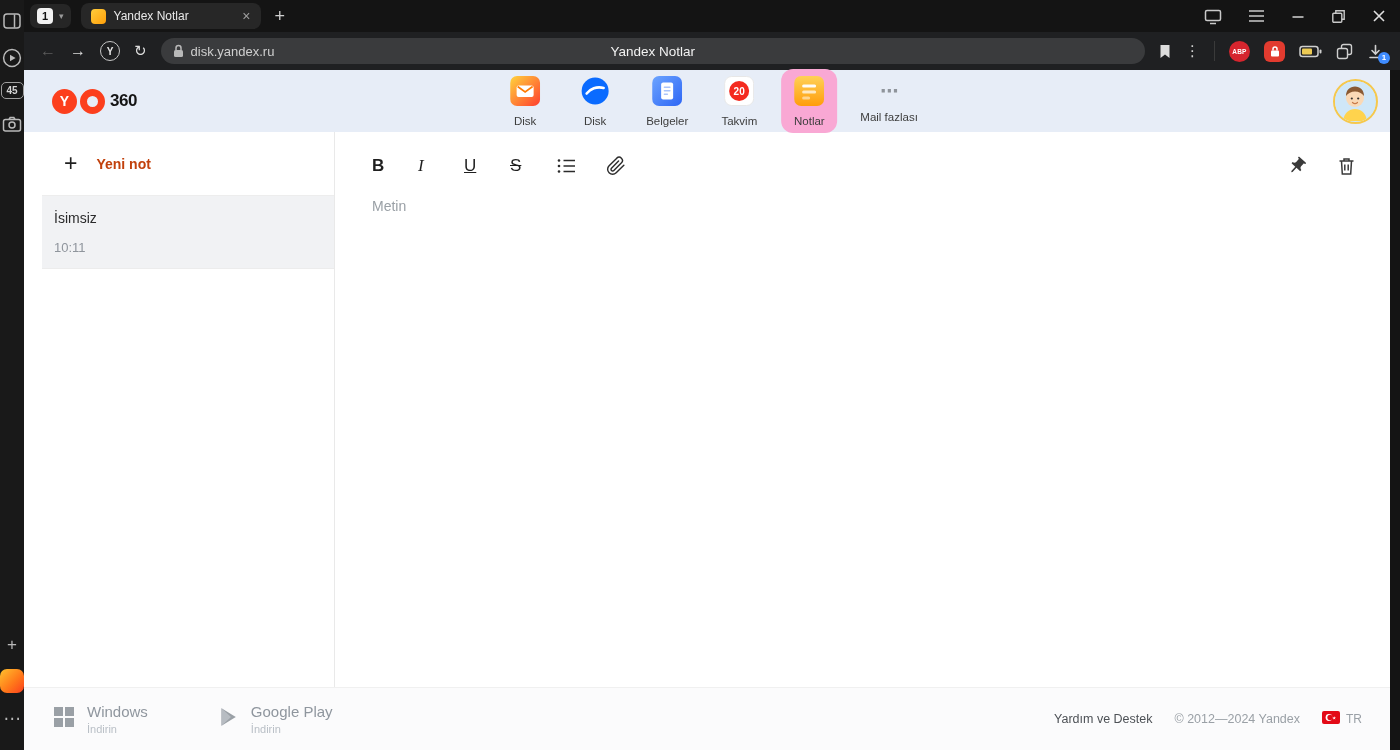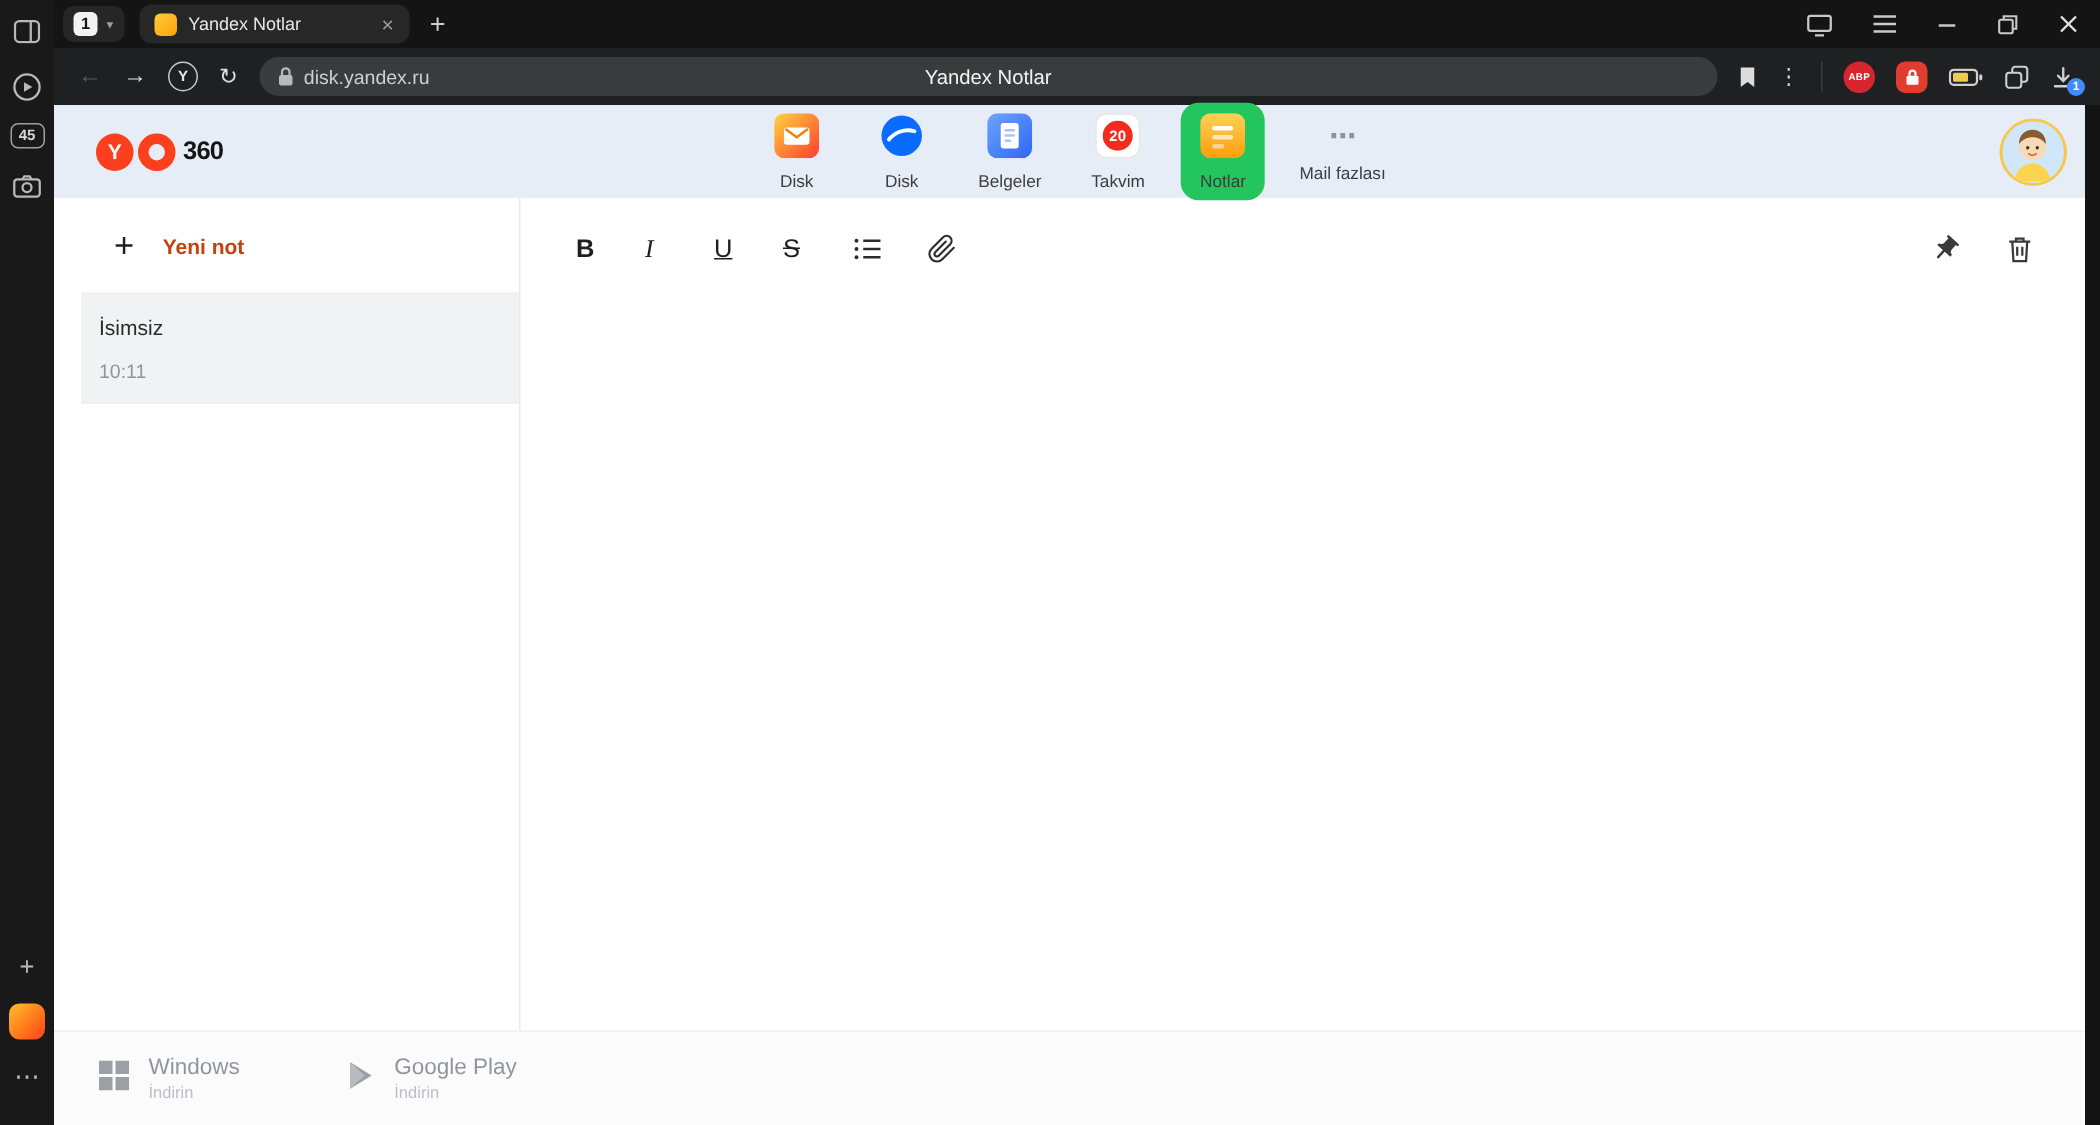--- a/index.html
+++ b/index.html
@@ -1,21 +1,21 @@
 <!DOCTYPE html>
 <html><head>
 <meta charset="utf-8">
 <style>
   *{margin:0;padding:0;box-sizing:border-box}
   html,body{width:1400px;height:750px;overflow:hidden;background:#141414;
     font-family:"Liberation Sans","DejaVu Sans",sans-serif;}
   .window{display:flex;width:1400px;height:750px}
 
   
-  .rail{width:36px;background:#191919;display:flex;flex-direction:column;align-items:center;
+  .rail{width:24px;background:#191919;display:flex;flex-direction:column;align-items:center;
     padding:8px 0 8px;flex-shrink:0}
   .ricon{width:26px;height:26px;margin-bottom:11px;display:flex;align-items:center;justify-content:center;
     color:#b9b9b9;font-size:17px;cursor:pointer}
   .rail-badge{min-width:23px;height:17px;border:1.5px solid #9f9f9f;border-radius:5px;color:#d6d6d6;
     font-size:10px;font-weight:700;display:flex;align-items:center;justify-content:center;margin-bottom:12px;cursor:pointer}
   .rail .spacer{flex:1}
   .rail-app{width:24px;height:24px;border-radius:7px;margin-bottom:12px;cursor:pointer;
     background:linear-gradient(135deg,#ffc12e,#ff7a1a 55%,#fc3f1d)}
 
   .main{flex:1;display:flex;flex-direction:column;position:relative;min-width:0}
@@ -64,21 +64,21 @@
   .appheader{height:62px;background:#e7edf7;display:flex;align-items:center;padding:0 22px 0 28px;
     position:relative;flex-shrink:0}
   .logo{display:flex;align-items:center;gap:3px;cursor:pointer}
   .logo-y{width:25px;height:25px;border-radius:50%;background:#fc3f1d;color:#fff;font-weight:700;font-size:14px;
     display:flex;align-items:center;justify-content:center}
   .logo-ring{width:25px;height:25px;border-radius:50%;border:7px solid #fc3f1d}
   .logo-360{font-size:17px;font-weight:800;color:#151515;letter-spacing:-.5px;margin-left:2px}
   .services{position:absolute;left:50%;top:50%;transform:translate(-50%,-50%);display:flex;align-items:flex-start;gap:14px}
   .svc{display:flex;flex-direction:column;align-items:center;gap:5px;padding:7px 9px 6px;border-radius:12px;
     cursor:pointer;min-width:56px}
-  .svc.active{background:#22c55e}
+  .svc.active{background:#f9a8d4}
   .svc-label{font-size:11.5px;color:#3d3d3d;white-space:nowrap}
   .svc-more-icon{width:30px;height:30px;display:flex;align-items:center;justify-content:center;color:#8f949b;
     font-size:18px;font-weight:700}
   .avatar{width:45px;height:45px;border-radius:50%;border:2.5px solid #f6c84c;margin-left:auto;overflow:hidden;
     cursor:pointer;background:#cfe7f8;flex-shrink:0}
 
   
   .workspace{flex:1;display:flex;min-height:0}
   .notelist{width:293px;margin-left:18px;border-right:1px solid #e9e9e9;display:flex;flex-direction:column;flex-shrink:0}
   .newnote{height:64px;display:flex;align-items:center;gap:19px;padding-left:22px;border-bottom:1px solid #ededed;cursor:pointer}
@@ -376,20 +376,21 @@
                 </svg>
             </span>
             <span class="tb-icon">
               <svg width="19" height="20" viewBox="0 0 19 20" fill="none" stroke="#3a3a3a" stroke-width="1.5">
                   <path d="M2.5 5h14M7 5V3h5v2"></path>
                   <path d="M4.5 5l.8 13h8.4l.8-13"></path>
                   <path d="M7.8 8.5v6M11.2 8.5v6"></path>
                 </svg>
             </span>
           </div>
+          <div class="ed-body">Metin</div>
         </section>
       </div>
 
       <footer class="footer">
         <div class="dlgroup">
           <span>
             <svg width="20" height="20" viewBox="0 0 20 20" fill="#9aa0a6">
                 <rect width="9" height="9"></rect>
                 <rect x="11" width="9" height="9"></rect>
                 <rect y="11" width="9" height="9"></rect>
@@ -406,17 +407,32 @@
             <svg width="18" height="20" viewBox="0 0 18 20">
                 <path d="M1.5 1.2v17.6L15.8 10z" fill="#9aa0a6"></path>
                 <path d="M1.5 1.2L11 10l-9.5 8.8z" fill="#b7bcc2"></path>
               </svg>
           </span>
           <span>
             <div class="dl-name">Google Play</div>
             <div class="dl-sub">İndirin</div>
           </span>
         </div>
+        <div class="foot-right">
+          <span class="foot-help">Yardım ve Destek</span>
+          <span class="foot-copy">© 2012—2024 Yandex</span>
+          <span class="lang">
+            <span>
+              <svg width="18" height="13" viewBox="0 0 18 13">
+                  <rect width="18" height="13" rx="2" fill="#e30a17"></rect>
+                  <circle cx="7" cy="6.5" r="3.4" fill="#fff"></circle>
+                  <circle cx="8.1" cy="6.5" r="2.7" fill="#e30a17"></circle>
+                  <polygon points="12.2,5.2 12.7,6.4 14,6.45 12.95,7.2 13.35,8.45 12.2,7.7 11.05,8.45 11.45,7.2 10.4,6.45 11.7,6.4" fill="#fff"></polygon>
+                </svg>
+            </span>
+            <span class="lang-label">TR</span>
+          </span>
+        </div>
       </footer>
 
     </div>
   </div>
 </div>
 
 </body></html>

